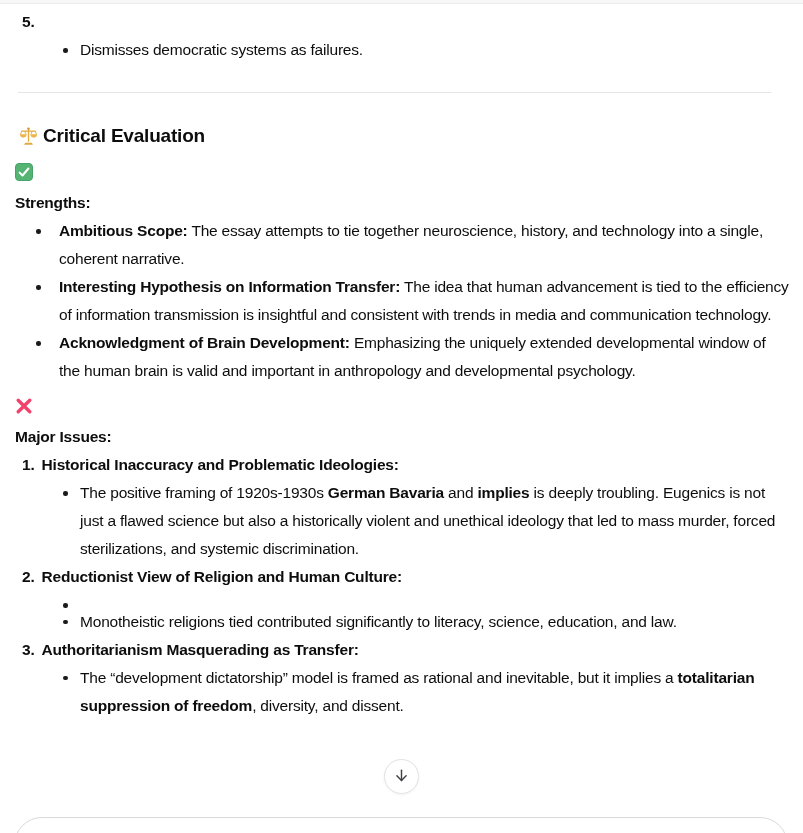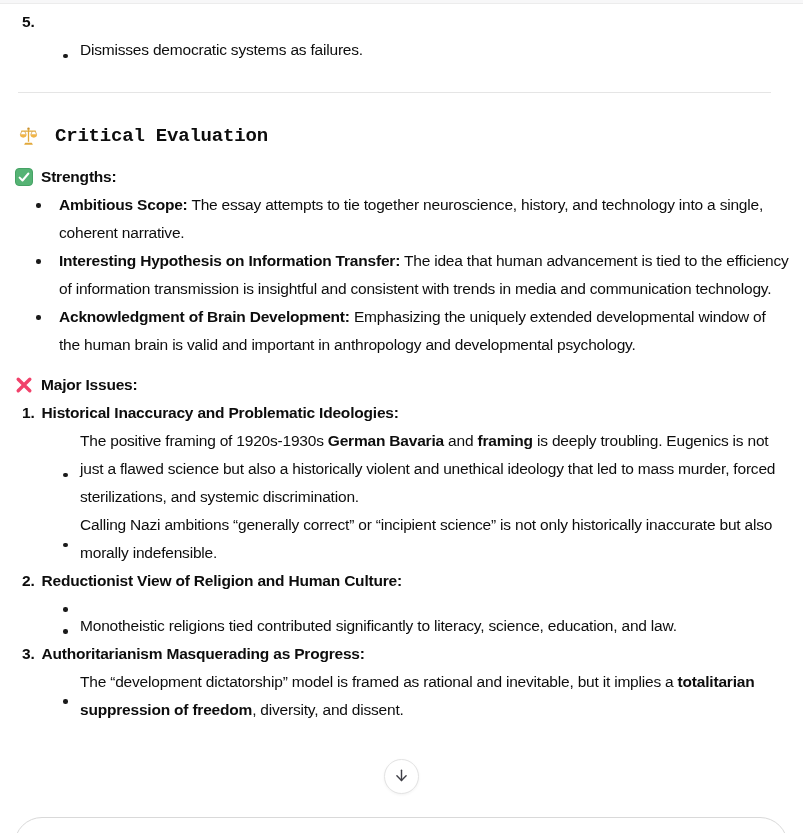--- a/index.html
+++ b/index.html
@@ -34,51 +34,50 @@
   .bullet .marker { flex: 0 0 auto; }
   .bullet .dot {
     display: block;
     width: 4.5px; height: 4.5px;
     border-radius: 50%;
     background: #1a1a1a;
     margin-top: 12px;
   }
   .lvl1 { padding-left: 36px; }
   .lvl1 .marker { width: 23px; }
-  .lvl2 { padding-left: 63px; align-items: center; }
+  .lvl2 { padding-left: 63px; }
   .lvl2 .marker { width: 17px; }
   .bullet .txt { flex: 1 1 auto; }
 
   .b { font-weight: 700; }
 
   hr.divider {
     border: none;
     border-top: 1px solid #e5e5e5;
     margin: 28px 18px;
   }
 
   .heading {
     display: flex;
     align-items: center;
-    gap: 16px;
+    gap: 4px;
     padding-left: 18px;
     font-size: 19px;
     font-weight: 700;
     line-height: 30px;
     letter-spacing: -0.2px;
-    font-family: Liberation Mono, monospace;
   }
   .label-row {
     display: flex;
-    align-items: center;
     gap: 8px;
     padding-left: 15px;
     font-weight: 700;
     line-height: 28px;
     margin-top: 12px;
+    flex-direction: column;
   }
   .label-row .emoji-icon, .heading .emoji-icon {
     display: inline-flex;
     flex: 0 0 auto;
   }
 
   .scroll-btn {
     position: absolute;
     top: 759px;
     left: 384px;
@@ -180,48 +179,42 @@
   </div>
 
   <div class="num-item">
     <span class="num-marker">1.</span>
     <span class="num-title">Historical Inaccuracy and Problematic Ideologies:</span>
   </div>
   <div class="bullet lvl2">
     <span class="marker">
         <span class="dot"></span>
       </span>
-    <span class="txt"><span>The positive framing of 1920s-1930s </span><span class="b">German Bavaria</span><span> and </span><span class="b">framing</span><span> is deeply troubling. Eugenics is not just a flawed science but also a historically violent and unethical ideology that led to mass murder, forced sterilizations, and systemic discrimination.</span></span>
-  </div>
-  <div class="bullet lvl2">
-    <span class="marker">
-        <span class="dot"></span>
-      </span>
-    <span class="txt"><span>Calling Nazi ambitions “generally correct” or “incipient science” is not only historically inaccurate but also morally indefensible.</span></span>
+    <span class="txt"><span>The positive framing of 1920s-1930s </span><span class="b">German Bavaria</span><span> and </span><span class="b">implies</span><span> is deeply troubling. Eugenics is not just a flawed science but also a historically violent and unethical ideology that led to mass murder, forced sterilizations, and systemic discrimination.</span></span>
   </div>
 
   <div class="num-item">
     <span class="num-marker">2.</span>
     <span class="num-title">Reductionist View of Religion and Human Culture:</span>
   </div>
   <div class="bullet lvl2">
     <span class="marker">
         <span class="dot"></span>
       </span>
   </div>
   <div class="bullet lvl2">
     <span class="marker">
         <span class="dot"></span>
       </span>
     <span class="txt"><span>Monotheistic religions tied contributed significantly to literacy, science, education, and law.</span></span>
   </div>
 
   <div class="num-item">
     <span class="num-marker">3.</span>
-    <span class="num-title">Authoritarianism Masquerading as Progress:</span>
+    <span class="num-title">Authoritarianism Masquerading as Transfer:</span>
   </div>
   <div class="bullet lvl2">
     <span class="marker">
         <span class="dot"></span>
       </span>
     <span class="txt"><span>The “development dictatorship” model is framed as rational and inevitable, but it implies a </span><span class="b">totalitarian suppression of freedom</span><span>, diversity, and dissent.</span></span>
   </div>
 
 </main>
 

